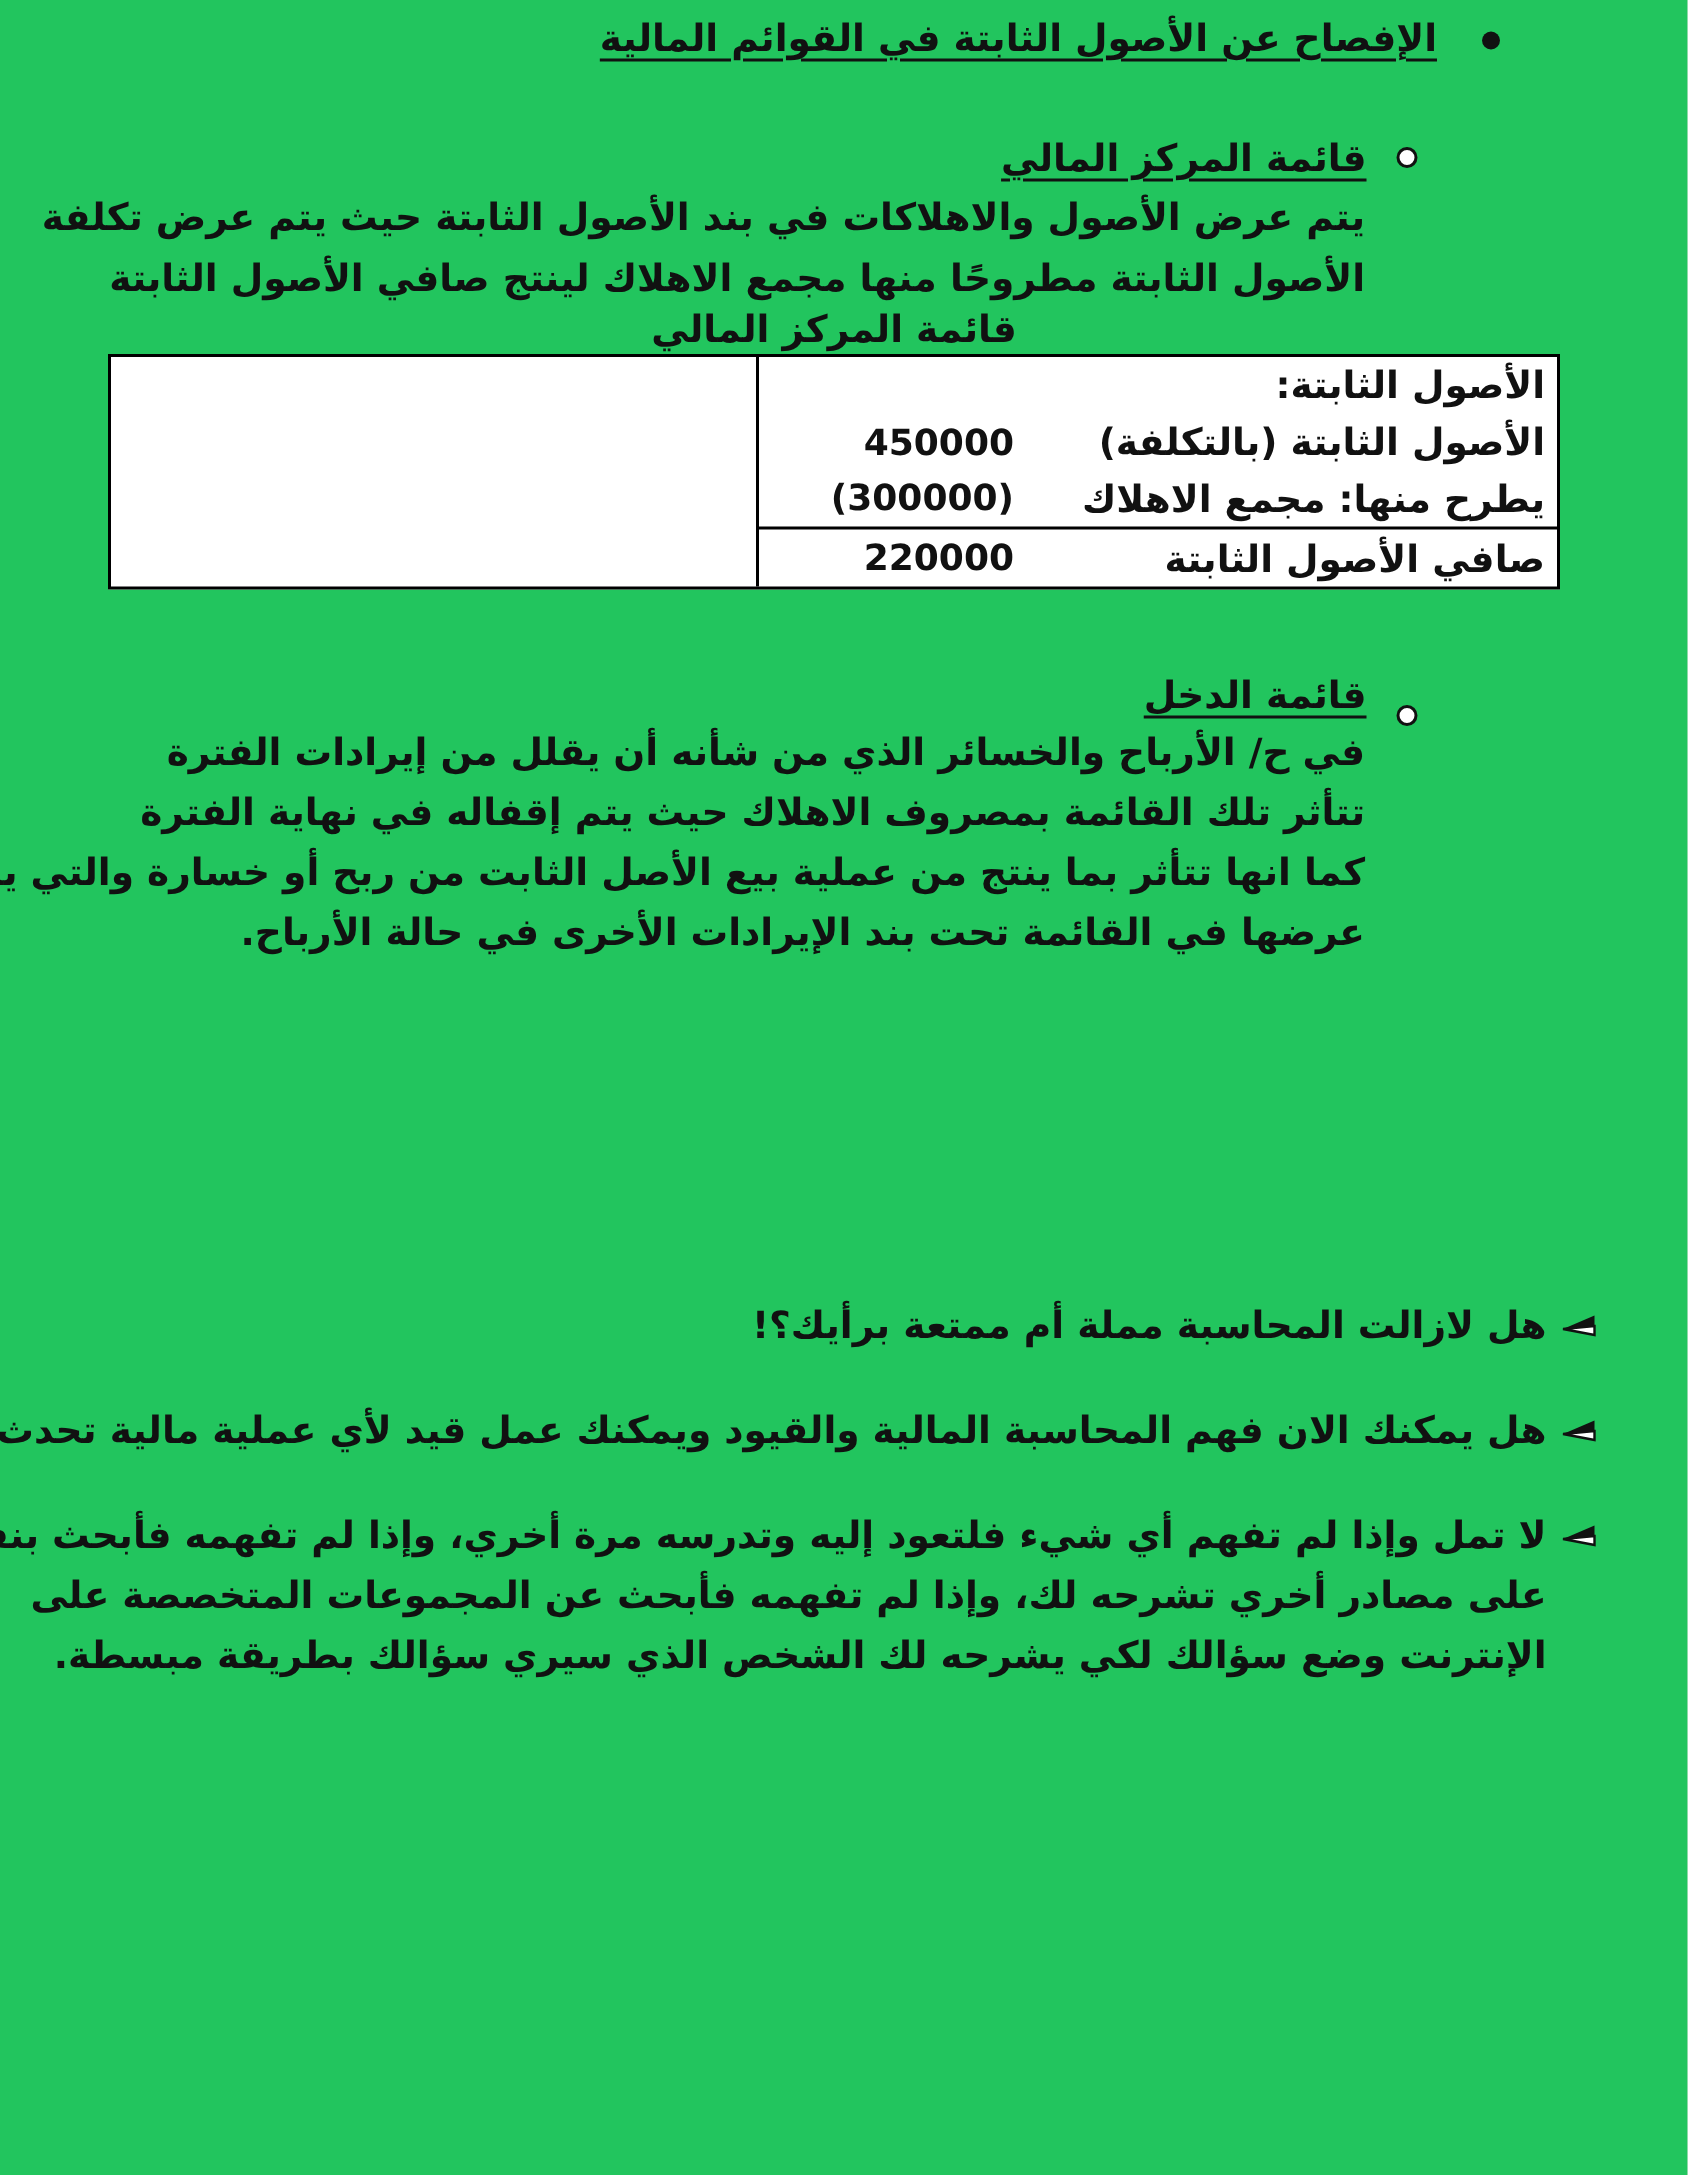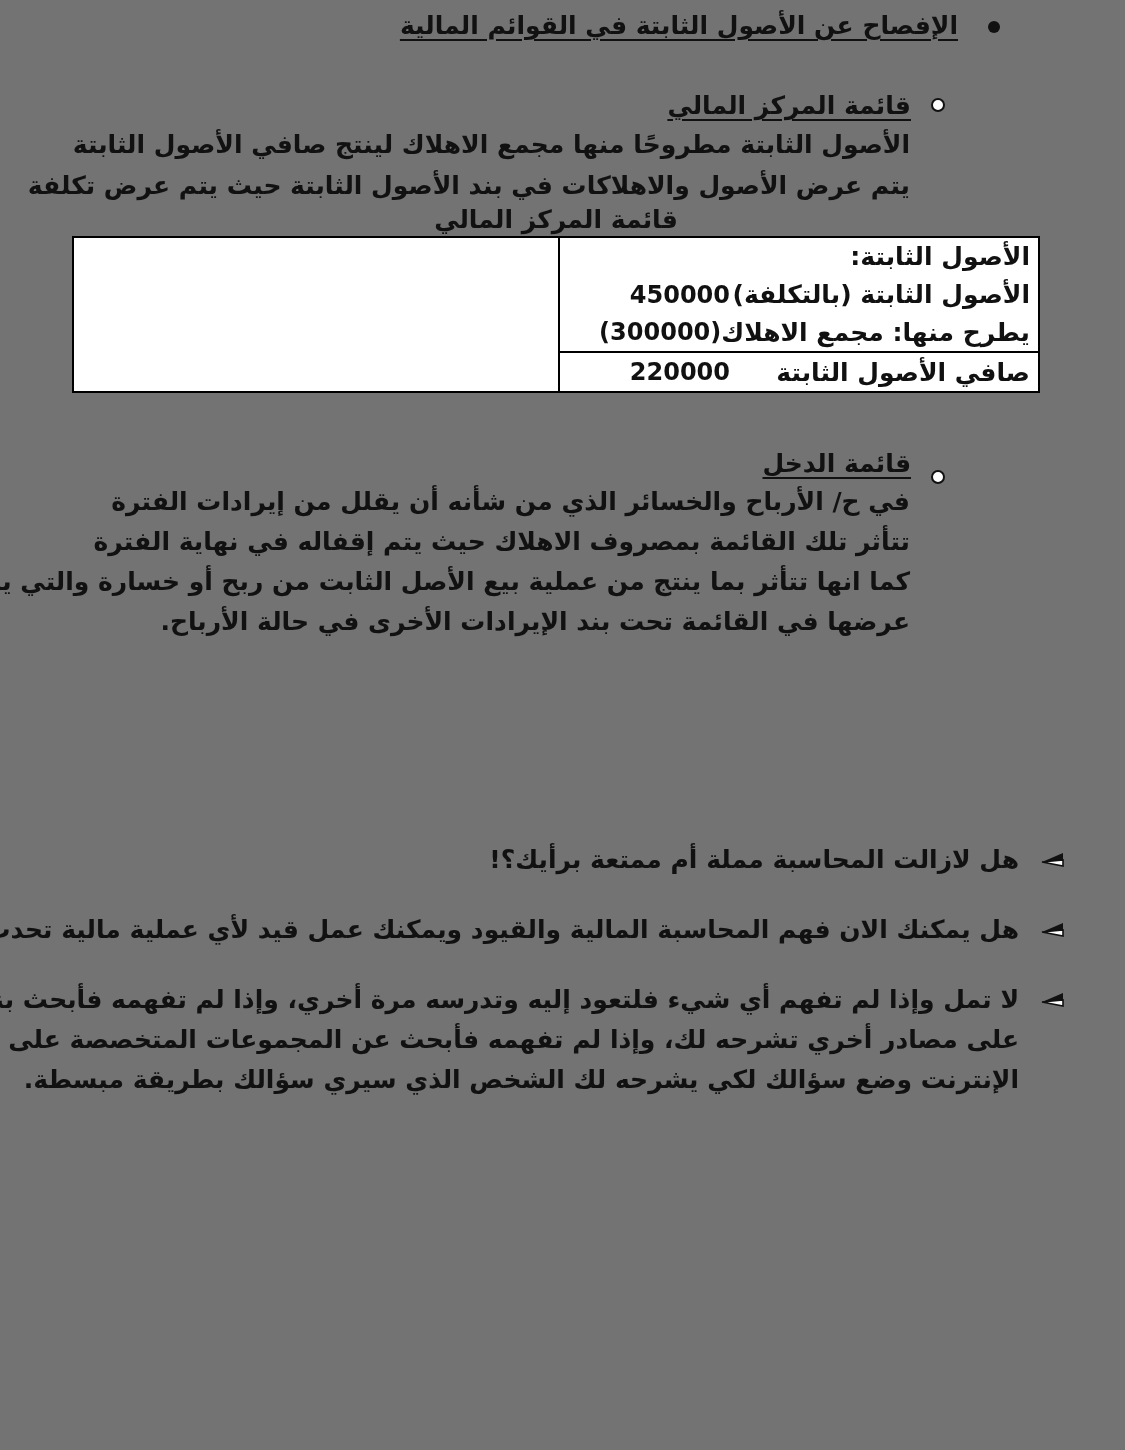--- a/index.html
+++ b/index.html
@@ -1,20 +1,20 @@
 <!DOCTYPE html>
 <html lang="ar" dir="rtl"><head>
 <meta charset="utf-8">
 <style>
   html,body{margin:0;padding:0;background:#e8e8e8;}
   .page{
     position:relative;
     width:1125px;height:1450px;
     margin:0 auto;
-    background:#737373;
+    background:#22c55e;
     font-family:"DejaVu Sans", sans-serif;
     font-weight:bold;
     color:#111111;
     direction:rtl;
     overflow:hidden;
   }
   .abs{position:absolute;}
   .row{display:flex;align-items:flex-start;}
   .txt{font-size:25px;line-height:40px;white-space:nowrap;}
   .underline{text-decoration:underline;text-underline-offset:5px;text-decoration-thickness:2px;}
@@ -22,33 +22,33 @@
     width:12px;height:12px;border-radius:50%;
     background:#111;flex:0 0 auto;margin-top:15px;
   }
   .circle-bullet{
     width:14px;height:14px;border-radius:50%;
     border:2.5px solid #111;box-sizing:border-box;
     flex:0 0 auto;margin-top:12px;background:#fff;
   }
   .gap30{column-gap:30px;}
   .gap20{column-gap:20px;}
-  .gap12{column-gap:20px;}
+  .gap12{column-gap:8px;margin-top:24px;}
   .para{font-size:25px;line-height:41px;text-align:right;}
   .para div{white-space:nowrap;}
   .caption{font-size:25px;line-height:32px;text-align:center;white-space:nowrap;}
   
   .fin-table{
     display:flex;
     border:2px solid #000;
     box-sizing:border-box;
     background:#fff;
   }
   .fin-col-data{
-    width:480px;flex:0 0 auto;
+    width:534px;flex:0 0 auto;
     border-left:2px solid #000;
     display:flex;flex-direction:column;
     box-sizing:border-box;
   }
   .fin-col-empty{flex:1 1 auto;}
   .fin-row{
     flex:1 1 auto;
     display:flex;align-items:center;
     padding-right:8px;
     box-sizing:border-box;
@@ -74,22 +74,22 @@
     <span class="dot-bullet"></span>
     <span class="txt underline">الإفصاح عن الأصول الثابتة في القوائم المالية</span>
   </div>
 
   <div class="abs row gap20" style="top:86px;right:180px;">
     <span class="circle-bullet"></span>
     <span class="txt underline">قائمة المركز المالي</span>
   </div>
 
   <div class="abs para" style="top:124px;right:215px;width:792px;">
+    <div>يتم عرض الأصول والاهلاكات في بند الأصول الثابتة حيث يتم عرض تكلفة</div>
     <div>الأصول الثابتة مطروحًا منها مجمع الاهلاك لينتج صافي الأصول الثابتة</div>
-    <div>يتم عرض الأصول والاهلاكات في بند الأصول الثابتة حيث يتم عرض تكلفة</div>
   </div>
 
   <div class="abs caption" style="top:204px;left:72px;width:968px;">قائمة المركز المالي</div>
 
   <div class="abs fin-table" style="top:236px;left:72px;width:968px;height:157px;">
     <div class="fin-col-data">
       <div class="fin-row">
         <span class="lbl">الأصول الثابتة:</span>
         <span class="val"></span>
       </div>

